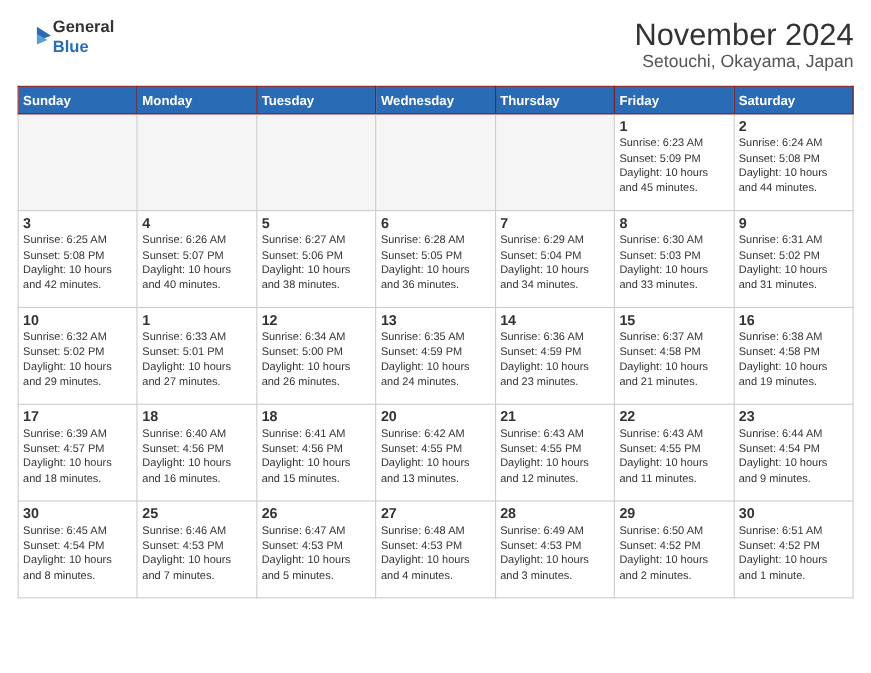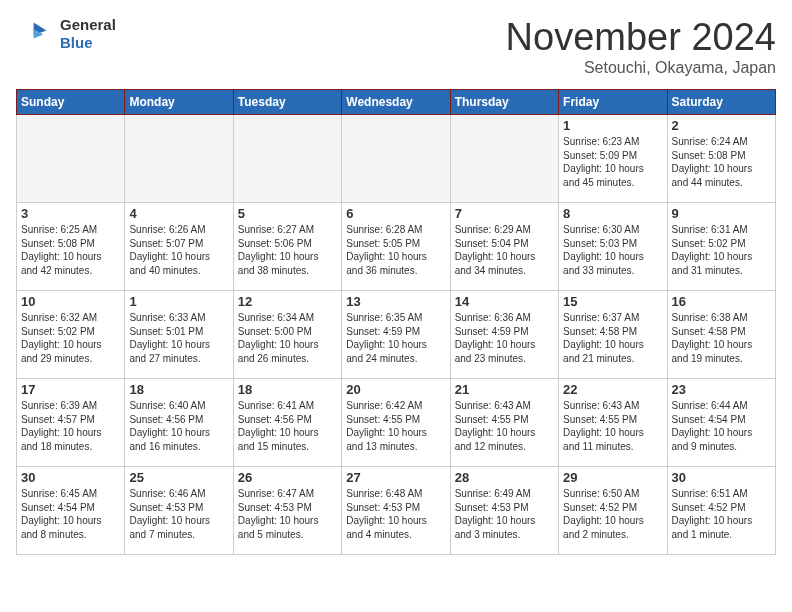--- a/index.html
+++ b/index.html
@@ -11,22 +11,22 @@
       padding: 16px;
     }
     .header {
       display: flex;
       justify-content: space-between;
       align-items: flex-start;
       margin-bottom: 12px;
     }
     .logo {
       display: flex;
-      align-items: flex-start;
-      gap: 12px;
+      align-items: center;
+      gap: 0;
     }
     .logo-text {
       display: flex;
       flex-direction: column;
       line-height: 1.2;
     }
     .logo-general {
       font-size: 15px;
       font-weight: bold;
       color: #333;
@@ -37,21 +37,21 @@
       color: #2a6bb5;
     }
     .logo-icon {
       width: 32px;
       height: 32px;
     }
     .title-section {
       text-align: right;
     }
     .month-year {
-      font-size: 38px;
+      font-size: 28px;
       color: #333;
       font-weight: normal;
     }
     .location {
       font-size: 16px;
       color: #555;
     }
     .calendar {
       width: 100%;
       border-collapse: collapse;

